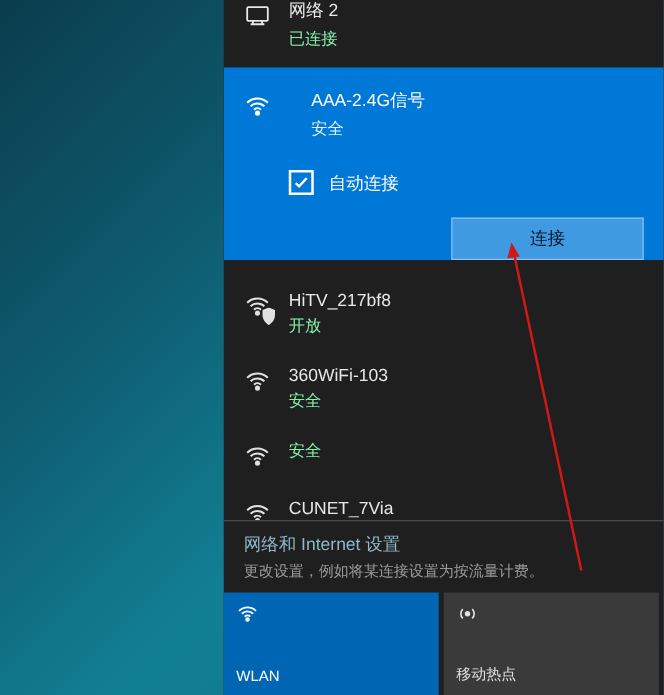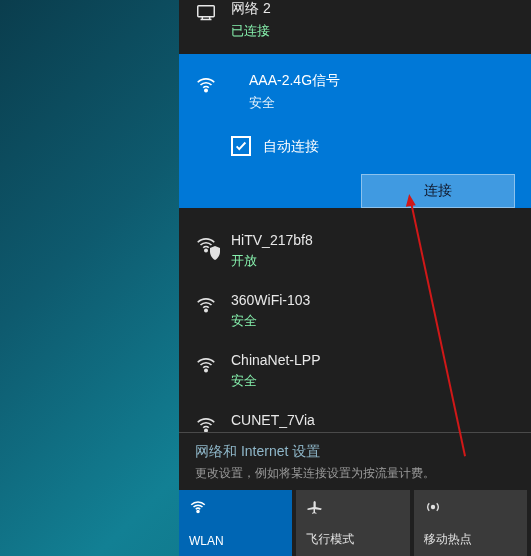--- a/index.html
+++ b/index.html
@@ -19,21 +19,21 @@
     .autoconnect { display: flex; align-items: flex-end; gap: 12px; margin: 18px 0 18px 36px; color: #ffffff; font-size: 14px; }
     .chk { width: 20px; height: 20px; border: 2px solid #ffffff; display: flex; align-items: center; justify-content: center; }
     .chk svg { width: 14px; height: 14px; }
     .connect-row { display: flex; justify-content: flex-end; padding: 0 0 0 0; }
     .connect-btn { width: 154px; height: 34px; background: rgba(255,255,255,0.25); border: 1px solid rgba(255,255,255,0.4); color: #0f172a; font-size: 14px; display: flex; align-items: center; justify-content: center; cursor: pointer; }
     .net-item.last { border-bottom: 0; }
     .cut { color: #e8e8e8; white-space: nowrap; overflow: hidden; }
     .settings-block { border-top: 1px solid #4a4a4a; padding: 10px 16px 8px 16px; }
     .settings-title { color: #8fb7c9; font-size: 14px; margin-bottom: 4px; cursor: pointer; }
     .settings-sub { color: #9a9a9a; font-size: 12px; }
-    .tiles { display: flex; height: 66px; }
+    .tiles { display: flex; height: 82px; }
     .tile { flex: 1; margin-right: 4px; background: #3a3a3a; color: #e0e0e0; display: flex; flex-direction: column; justify-content: flex-end; padding: 8px 10px; font-size: 12px; position: relative; cursor: pointer; }
     .tile:last-child { margin-right: 4px; }
     .tile.active { background: #0066b4; color: #ffffff; }
     .tile-icon { position: absolute; top: 8px; left: 10px; width: 18px; height: 18px; }
     .arrow { position: absolute; pointer-events: none; }
     .arrow-line { position: absolute; width: 2px; background: #d01818; transform-origin: top center; }
     .arrow-head { position: absolute; width: 0; height: 0; border-left: 5px solid transparent; border-right: 5px solid transparent; border-bottom: 12px solid #d01818; }
     .shield-badge { position: absolute; right: -4px; bottom: -4px; width: 12px; height: 14px; }
   </style>
 </head>
@@ -123,21 +123,20 @@
     <div class="net-item">
       <div class="net-icon">
         <svg viewBox="0 0 24 24" fill="none" stroke="#e0e0e0" stroke-width="1.8">
           <path d="M3 9c5-5 13-5 18 0"></path>
             <path d="M6 12c3.3-3.3 8.7-3.3 12 0"></path>
             <path d="M9 15c1.7-1.7 4.3-1.7 6 0"></path>
             <circle cx="12" cy="18" r="1.3" fill="#e0e0e0"></circle>
         </svg>
       </div>
       <div class="net-text">
-        <div class="net-name">ChinaNet-LPP</div>
         <div class="net-sub">安全</div>
       </div>
     </div>
 
     <div class="net-item last" style="padding-bottom:0">
       <div class="net-icon">
         <svg viewBox="0 0 24 24" fill="none" stroke="#e0e0e0" stroke-width="1.8">
           <path d="M3 9c5-5 13-5 18 0"></path>
             <path d="M6 12c3.3-3.3 8.7-3.3 12 0"></path>
             <path d="M9 15c1.7-1.7 4.3-1.7 6 0"></path>
@@ -163,28 +162,20 @@
           <path d="M3 9c5-5 13-5 18 0"></path>
             <path d="M6 12c3.3-3.3 8.7-3.3 12 0"></path>
             <path d="M9 15c1.7-1.7 4.3-1.7 6 0"></path>
             <circle cx="12" cy="18" r="1.4" fill="#ffffff"></circle>
         </svg>
       </div>
       <span>WLAN</span>
     </div>
     <div class="tile">
       <div class="tile-icon">
-        <svg viewBox="0 0 24 24" fill="#e0e0e0">
-            <path d="M21 14l-8-2V6c0-1-.7-2-1.5-2S10 5 10 6v6l-8 2v2l8-1v4l-2 1v1l3-.7 3 .7v-1l-2-1v-4l8 1z"></path>
-          </svg>
-      </div>
-      <span>飞行模式</span>
-    </div>
-    <div class="tile">
-      <div class="tile-icon">
         <svg viewBox="0 0 24 24" fill="none" stroke="#e0e0e0" stroke-width="1.8">
           <circle cx="12" cy="12" r="2" fill="#e0e0e0"></circle>
           <path d="M7 7a7 7 0 000 10M17 7a7 7 0 010 10"></path>
         </svg>
       </div>
       <span>移动热点</span>
     </div>
   </div>
 </div>
 

